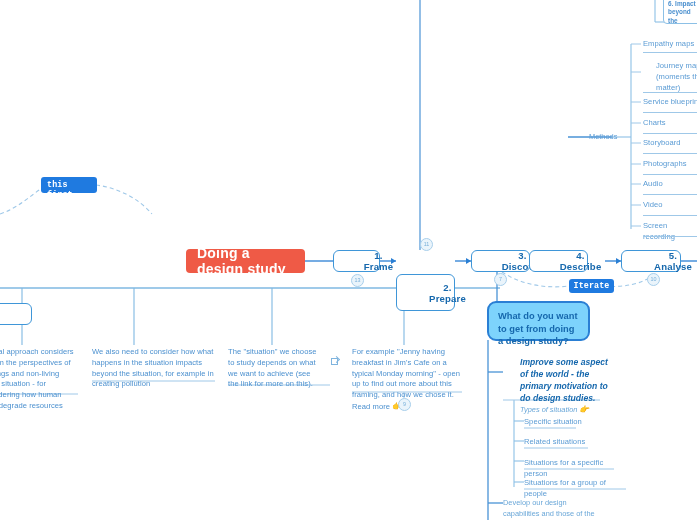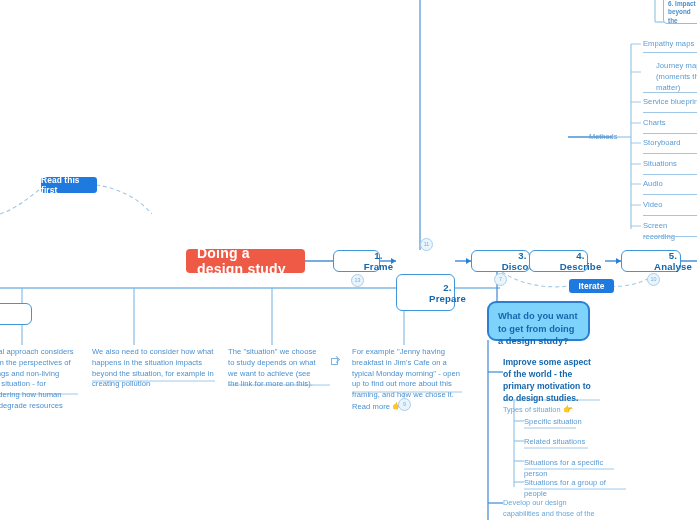--- a/index.html
+++ b/index.html
@@ -60,22 +60,23 @@
   
   .tag-node {
     background: #1f7ae0;
     border-radius: 3px;
     color: #ffffff;
     font-weight: bold;
     font-size: 8.4px;
     display: flex;
     align-items: center;
     justify-content: center;
-    padding: 0 0;
+    padding: 0 6px;
     letter-spacing: .1px;
+    font-family: Liberation Mono, monospace;
   }
   
   .question-node {
     background: #7dd3fc;
     border: 2px solid #2a7fd4;
     border-radius: 9px;
     color: #1668ad;
     font-weight: bold;
     font-size: 9.3px;
     line-height: 1.35;
@@ -313,21 +314,21 @@
   <div class="node leaf" style="left:643px; top:39px; width:56px;">Empathy maps</div>
 
   <div class="node leaf" style="left:656px; top:61px; width:52px;">Journey maps (moments that matter)</div>
 
   <div class="node leaf" style="left:643px; top:97px; width:58px;">Service blueprint</div>
 
   <div class="node leaf" style="left:643px; top:118px; width:40px;">Charts</div>
 
   <div class="node leaf" style="left:643px; top:138px; width:48px;">Storyboard</div>
 
-  <div class="node leaf" style="left:643px; top:159px; width:52px;">Situations</div>
+  <div class="node leaf" style="left:643px; top:159px; width:52px;">Photographs</div>
 
   <div class="node leaf" style="left:643px; top:179px; width:40px;">Audio</div>
 
   <div class="node leaf" style="left:643px; top:200px; width:40px;">Video</div>
 
   <div class="node leaf" style="left:643px; top:221px; width:56px;">Screen recording</div>
 
   <div class="underline" style="left:643px; top:52px;  width:54px;"></div>
   <div class="underline" style="left:643px; top:92px;  width:54px;"></div>
   <div class="underline" style="left:643px; top:112px; width:54px;"></div>
@@ -346,21 +347,21 @@
   <span class="linkout" style="left:331px; top:358px;"></span>
 
   <div class="node leaf mid" style="left:352px; top:347px; width:110px;">
     <span>For example "Jenny having breakfast in Jim's Cafe on a typical Monday morning" - open up to find out more about this framing, and how we chose it. Read more</span>
     <span class="hand">👉</span>
   </div>
   <div class="badge" style="left:398px; top:398px;">9</div>
 
   <div class="node question-node" style="left:487px; top:301px; width:103px; height:40px;">What do you want to get from doing a design study?</div>
 
-  <div class="node leaf-strong" style="left:503px; top:357px; width:96px;">
+  <div class="node leaf-strong" style="left:520px; top:357px; width:96px;font-style:italic;">
     <span>Improve some aspect of the world - the primary motivation to do design studies.</span>
     <span class="sub">Types of situation</span>
     <span class="hand">👉</span>
   </div>
 
   <div class="node leaf" style="left:524px; top:417px; width:70px;">Specific situation</div>
   <div class="node leaf" style="left:524px; top:437px; width:76px;">Related situations</div>
   <div class="node leaf" style="left:524px; top:478px; width:104px;">Situations for a group of people</div>
   <div class="node leaf" style="left:524px; top:458px; width:96px;">Situations for a specific person</div>
 

